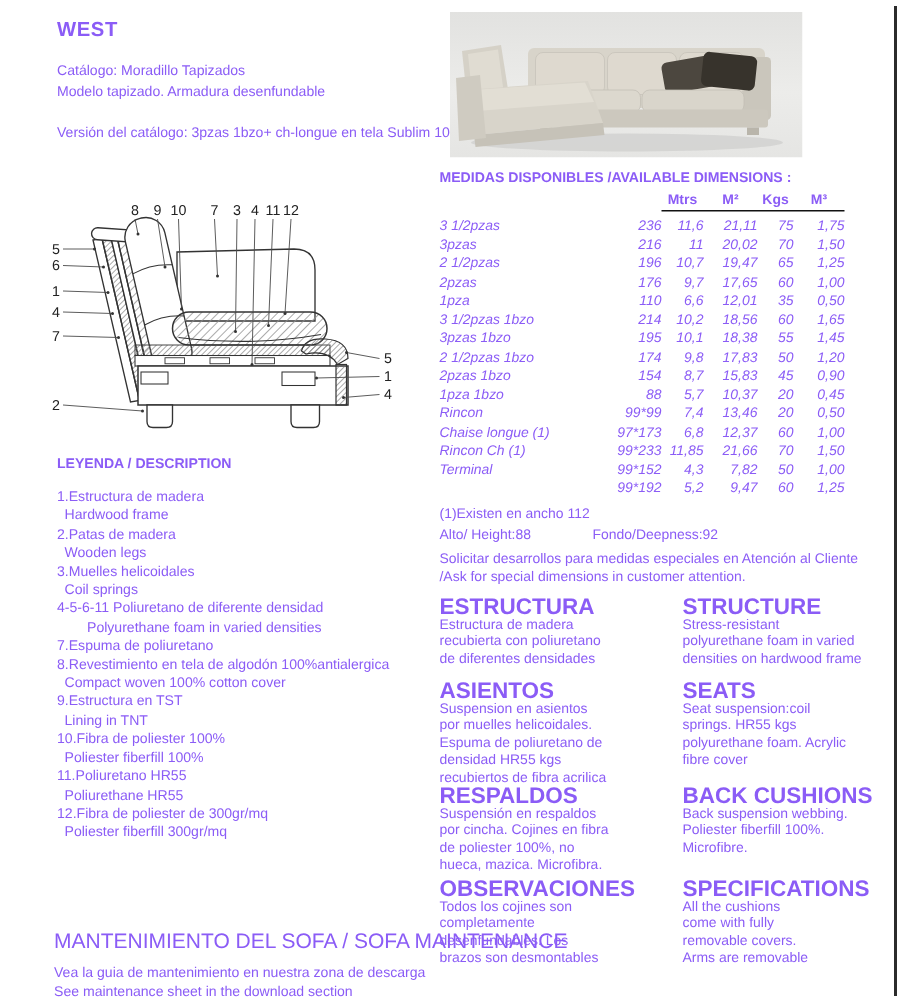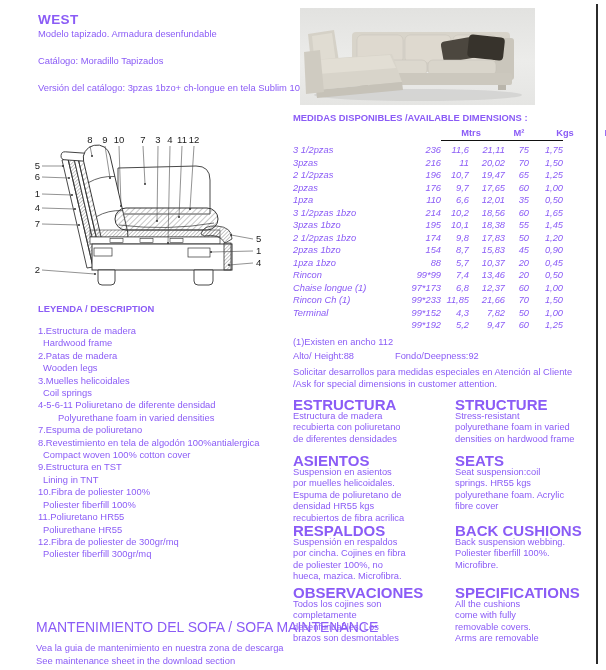--- a/index.html
+++ b/index.html
@@ -31,21 +31,21 @@
   .leg-en.gap-top { margin-top:5px; }
 
   
   .maint { position:absolute; left:36px; top:619px; font-size:9.4px; }
   .maint h2 { font-size:14px; font-weight:normal; margin-bottom:6px; }
   .maint .l { line-height:13px; }
 
   
   .dims { position:absolute; left:293px; top:112px; width:276px; font-size:9.3px; }
   .dims h2 { font-size:9.4px; font-weight:bold; }
-  .dim-head { display:flex; margin-top:4px; height:14px; line-height:12px; font-weight:bold; position:relative;gap:16px; }
+  .dim-head { display:flex; margin-top:4px; height:14px; line-height:12px; font-weight:bold; position:relative; }
   .dim-head .sp { flex:0 0 148px; }
   .dim-head .th { text-align:center; }
   .th-mtrs { flex:0 0 28px; }
   .th-m2 { flex:0 0 36px; }
   .th-kgs { flex:0 0 24px; }
   .th-m3 { flex:0 0 34px; }
   .dim-underline { position:absolute; left:148px; width:122px; bottom:0; border-bottom:1.3px solid #111; }
   .dim-rows { margin-top:3px;font-style:italic; }
   .dim-row { display:flex; line-height:12.5px; }
   .cell { white-space:pre; }
@@ -70,22 +70,22 @@
 </style>
 </head>
 <body>
 
 <div class="page">
 
   <div class="rule-right"></div>
 
   <div class="hdr">
     <h1>WEST</h1>
+    <div class="l l1">Catálogo: Moradillo Tapizados</div>
     <div class="l">Modelo tapizado. Armadura desenfundable</div>
-    <div class="l l1">Catálogo: Moradillo Tapizados</div>
     <div class="l lv">Versión del catálogo: 3pzas 1bzo+ ch-longue en tela Sublim 10</div>
   </div>
 
   <svg class="photo" viewBox="0 0 235 97">
     <defs>
       <linearGradient id="pbg" x1="0" y1="0" x2="0" y2="1">
         <stop offset="0" stop-color="#e2e2e0"></stop>
           <stop offset=".55" stop-color="#ececea"></stop>
           <stop offset="1" stop-color="#e5e5e3"></stop>
       </linearGradient>

